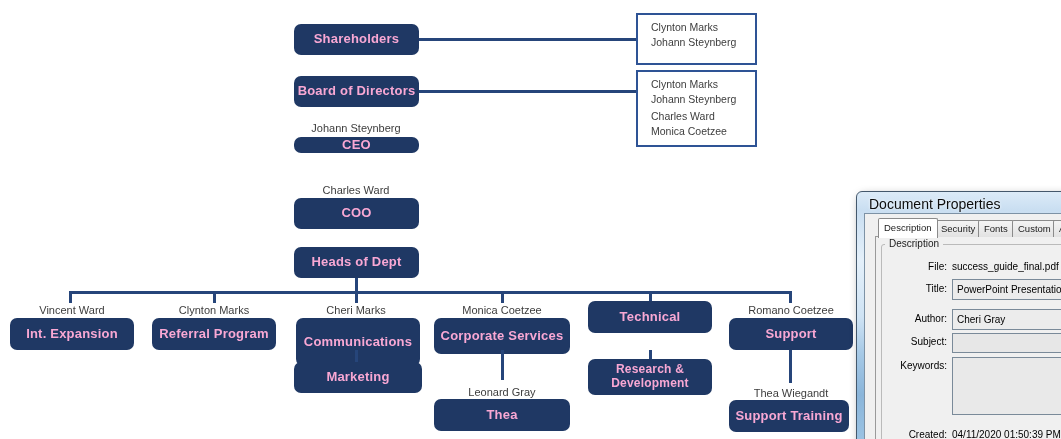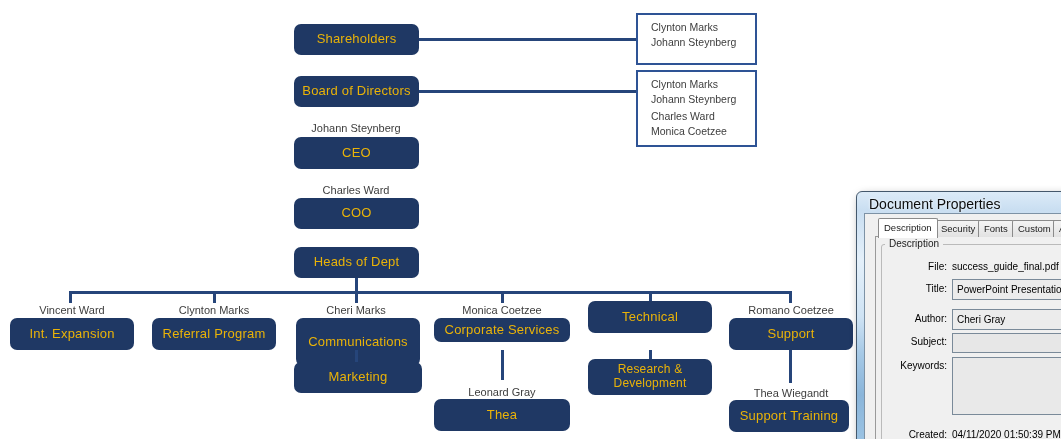--- a/index.html
+++ b/index.html
@@ -3,23 +3,23 @@
 <meta charset="utf-8">
 <style>
   html,body{margin:0;padding:0;}
   body{
     width:1061px;height:439px;position:relative;overflow:hidden;
     background:#ffffff;
     font-family:"Liberation Sans", sans-serif;
   }
   
   .orgbox{
-    position:absolute;background:#1f3864;color:#eab308;
+    position:absolute;background:#1f3864;color:#f9a8d4;
     border-radius:7px;display:flex;align-items:center;justify-content:center;
-    font-size:13px;font-weight:normal;text-align:center;letter-spacing:.2px;
+    font-size:13px;font-weight:bold;text-align:center;letter-spacing:.2px;
     line-height:1.15;
   }
   .orgbox.small-text{font-size:12px;}
   .name-label{
     position:absolute;font-size:11px;color:#3d3d3d;text-align:center;
     white-space:nowrap;
   }
   .members-box{
     position:absolute;background:#ffffff;border:2px solid #2e5395;
     font-size:10.5px;color:#3d3d3d;line-height:14.5px;
@@ -96,21 +96,21 @@
 <div class="orgbox" style="left:294px;top:76px;width:125px;height:31px">Board of Directors</div>
 <div class="cline" style="left:419px;top:90px;width:218px;height:3px"></div>
 <div class="members-box" style="left:636px;top:70px;width:121px;height:77px">
   <div>Clynton Marks</div>
   <div>Johann Steynberg</div>
   <div class="gap">Charles Ward</div>
   <div>Monica Coetzee</div>
 </div>
 
 <div class="name-label" style="left:276px;top:122px;width:160px">Johann Steynberg</div>
-<div class="orgbox" style="left:294px;top:137px;width:125px;height:32px">CEO</div>
+<div class="orgbox" style="left:294px;top:137px;width:125px;height:16px">CEO</div>
 
 <div class="name-label" style="left:276px;top:184px;width:160px">Charles Ward</div>
 <div class="orgbox" style="left:294px;top:198px;width:125px;height:31px">COO</div>
 
 <div class="orgbox" style="left:294px;top:247px;width:125px;height:31px">Heads of Dept</div>
 
 <div class="cline" style="left:355px;top:278px;width:3px;height:14px"></div>
 <div class="cline" style="left:69px;top:291px;width:723px;height:3px"></div>
 <div class="cline" style="left:69px;top:291px;width:3px;height:12px"></div>
 <div class="cline" style="left:213px;top:291px;width:3px;height:12px"></div>
@@ -122,21 +122,21 @@
 <div class="name-label" style="left:2px;top:304px;width:140px">Vincent Ward</div>
 <div class="name-label" style="left:144px;top:304px;width:140px">Clynton Marks</div>
 <div class="name-label" style="left:286px;top:304px;width:140px">Cheri Marks</div>
 <div class="name-label" style="left:432px;top:304px;width:140px">Monica Coetzee</div>
 <div class="name-label" style="left:580px;top:304px;width:140px">Johann Steynberg</div>
 <div class="name-label" style="left:721px;top:304px;width:140px">Romano Coetzee</div>
 
 <div class="orgbox" style="left:10px;top:318px;width:124px;height:32px">Int. Expansion</div>
 <div class="orgbox" style="left:152px;top:318px;width:124px;height:32px">Referral Program</div>
 <div class="orgbox" style="left:296px;top:318px;width:124px;height:48px">Communications</div>
-<div class="orgbox" style="left:434px;top:318px;width:136px;height:24px">Corporate Services</div>
+<div class="orgbox" style="left:434px;top:318px;width:136px;height:36px">Corporate Services</div>
 <div class="orgbox" style="left:588px;top:301px;width:124px;height:32px">Technical</div>
 <div class="orgbox" style="left:729px;top:318px;width:124px;height:32px">Support</div>
 
 <div class="cline" style="left:355px;top:350px;width:3px;height:13px"></div>
 <div class="cline" style="left:501px;top:350px;width:3px;height:30px"></div>
 <div class="cline" style="left:649px;top:350px;width:3px;height:10px"></div>
 <div class="cline" style="left:789px;top:350px;width:3px;height:33px"></div>
 
 <div class="orgbox" style="left:294px;top:362px;width:128px;height:31px">Marketing</div>
 

